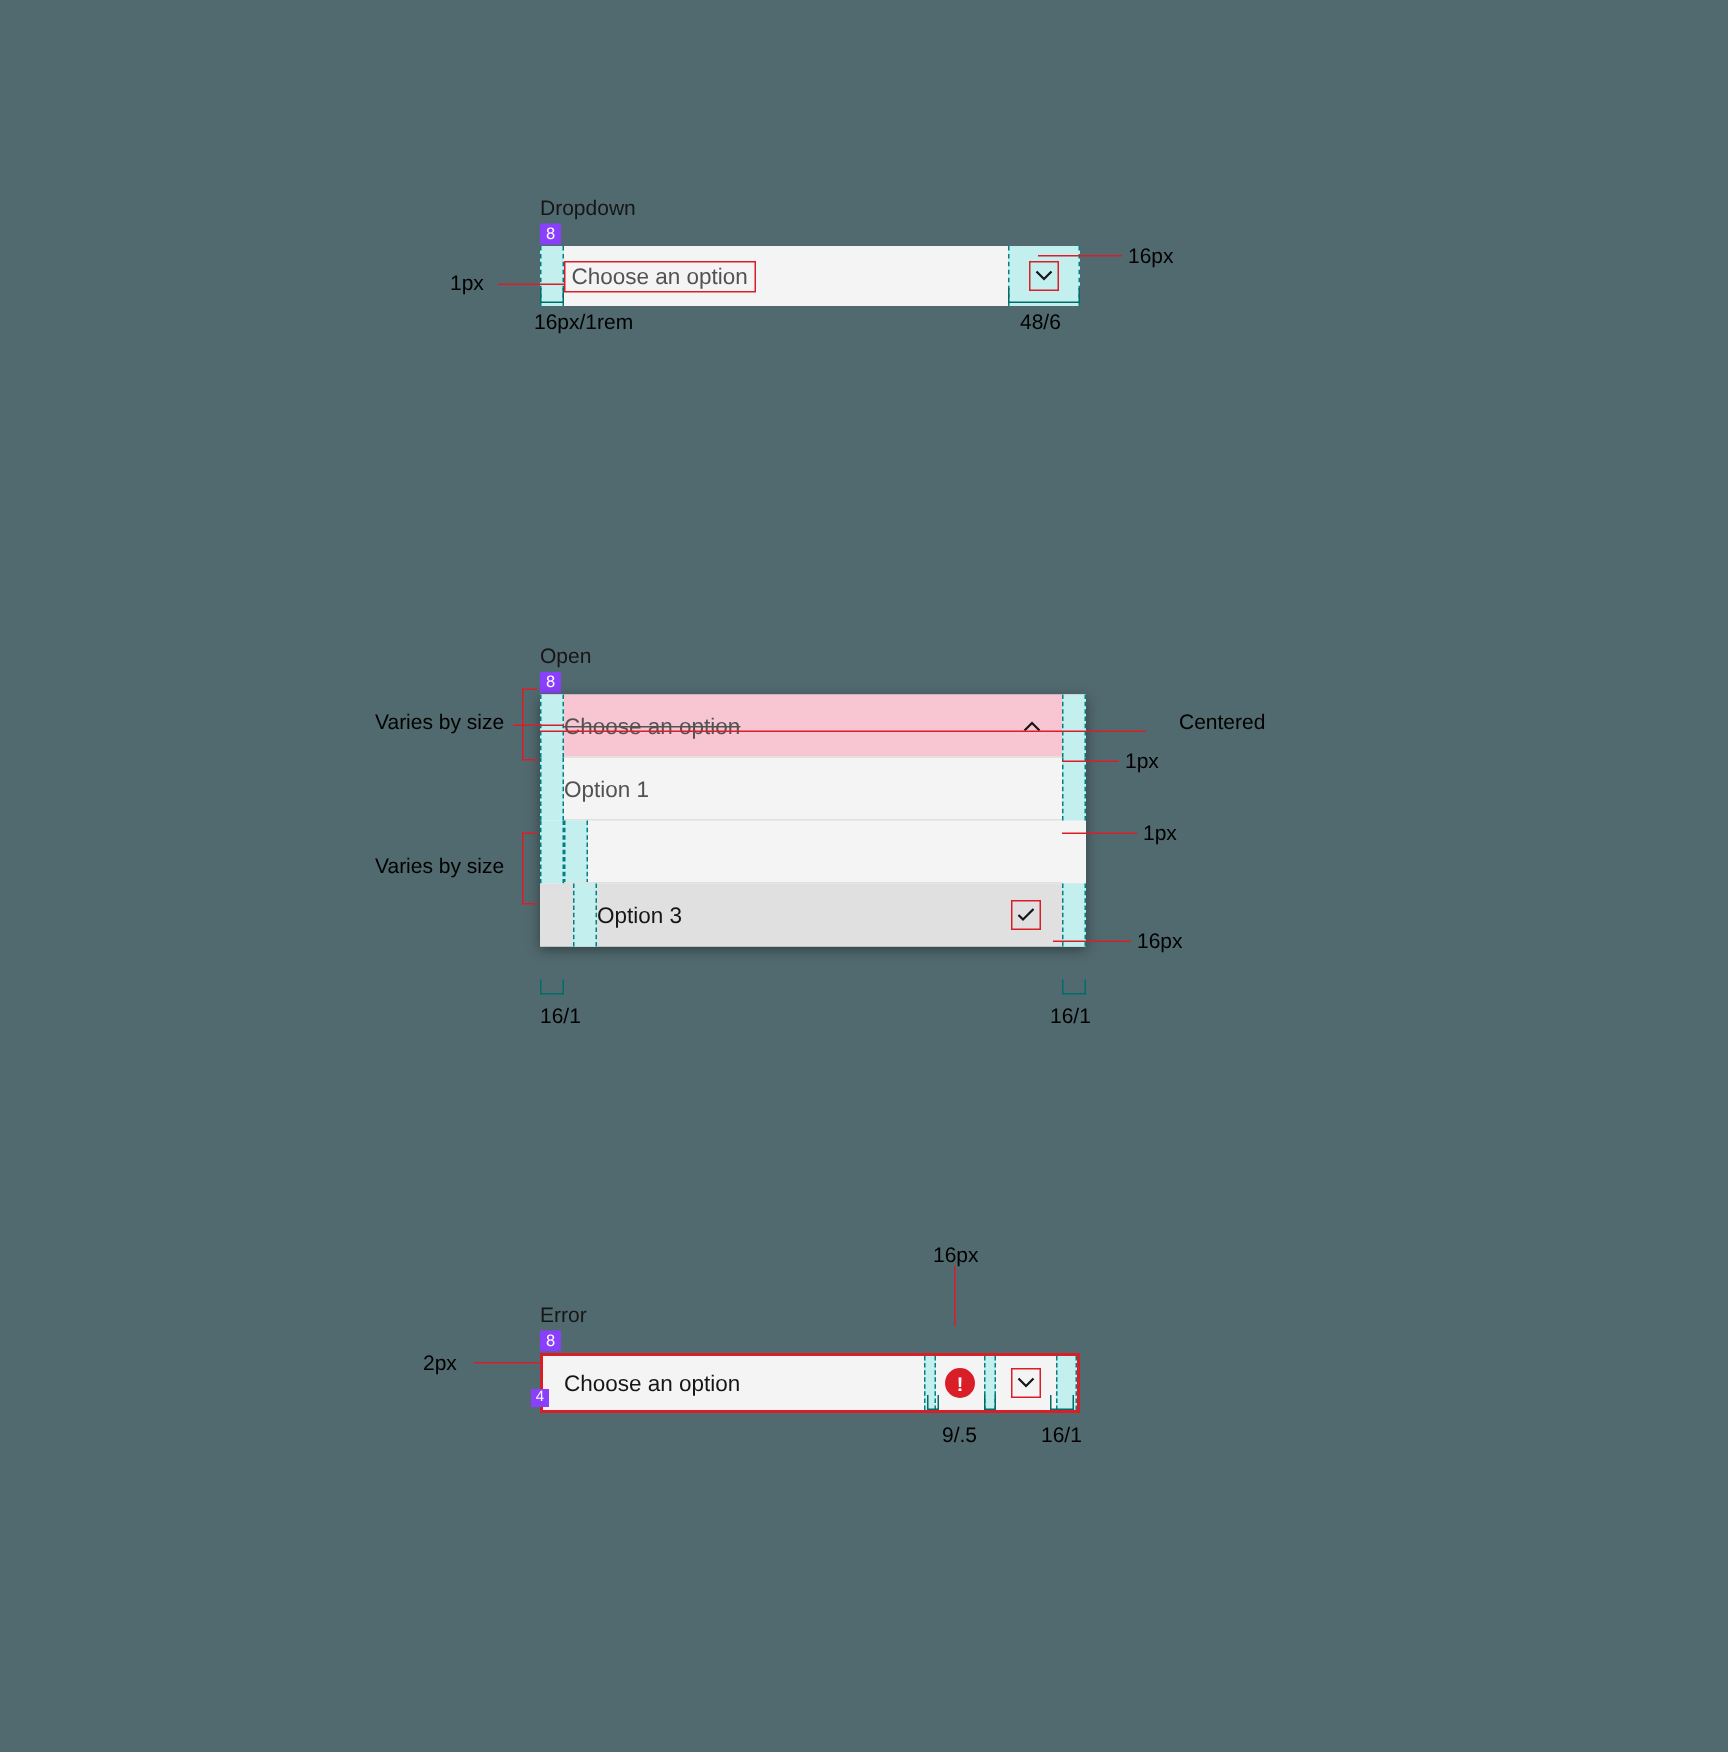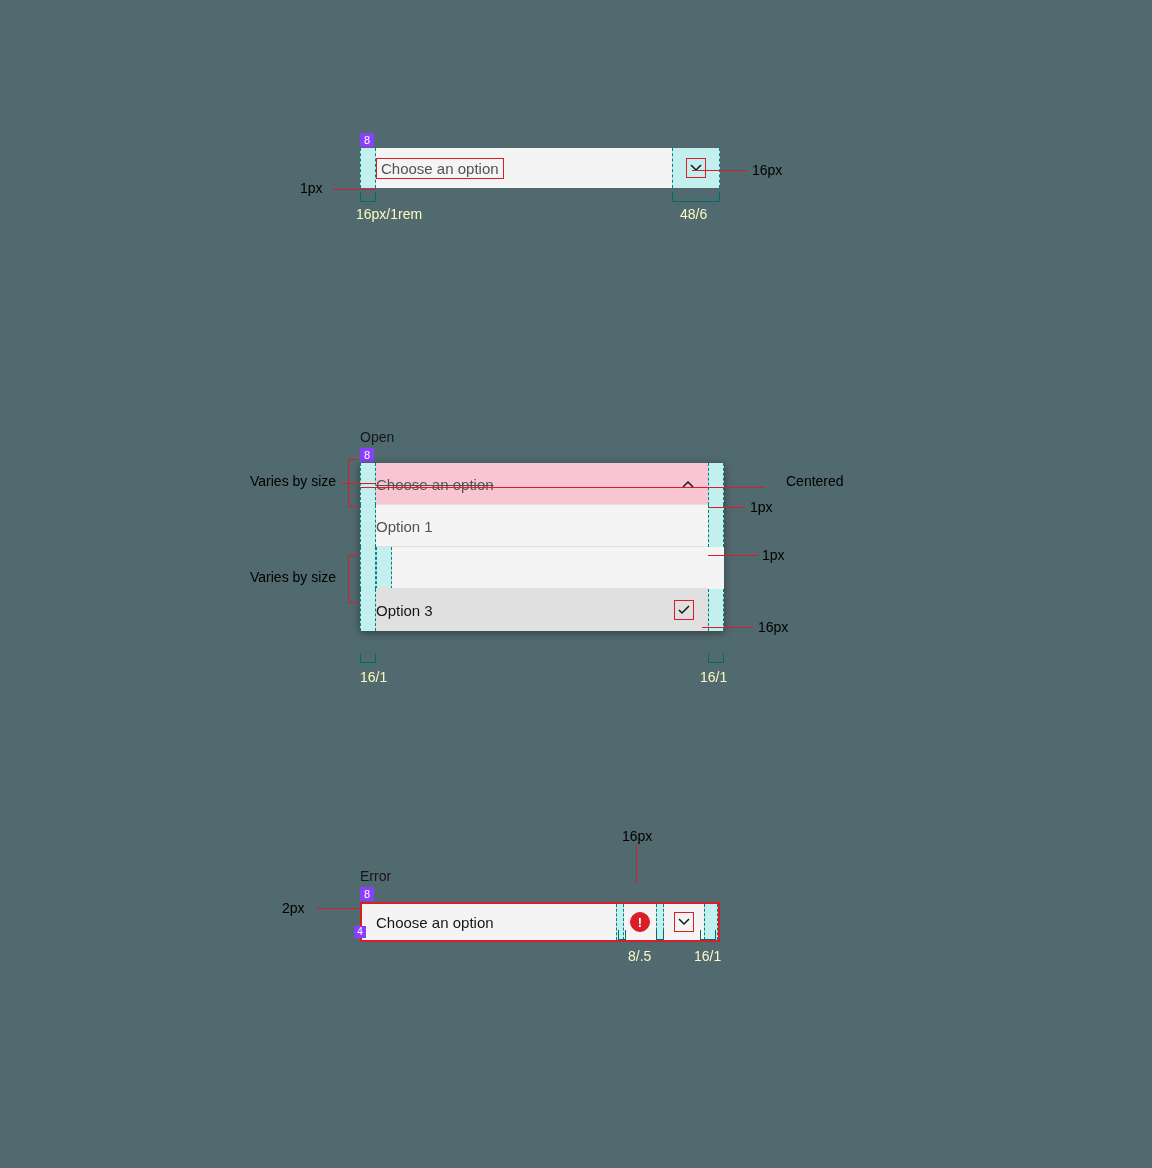--- a/index.html
+++ b/index.html
@@ -17,21 +17,21 @@
   background: #8a3ffc;
   color: #fff;
   font-size: 11px;
   width: 14px;
   height: 14px;
   text-align: center;
   line-height: 14px;
 }
 .teal-pad { background: #c3efef; border-left: 1px dashed #008080; border-right: 1px dashed #008080; }
 .anno-red { color: #000000; font-size: 14px; font-weight: 500; }
-.anno-teal { color: #fef9c3; font-size: 14px; }
+.anno-teal { color: #000000; font-size: 14px; }
 .hline-red { position: absolute; height: 1px; background: #da1e28; }
 .vline-red { position: absolute; width: 1px; background: #da1e28; }
 .bracket-h {
   position: absolute; height: 10px;
   border-left: 1px solid #006d68; border-right: 1px solid #006d68; border-bottom: 1px solid #006d68;
 }
 .bracket-v {
   position: absolute; width: 10px;
   border-top: 1px solid #da1e28; border-bottom: 1px solid #da1e28; border-left: 1px solid #da1e28;
 }
@@ -47,21 +47,21 @@
 
 
 #s2 { left: 360px; top: 385px; width: 364px; margin-top: 44px; }
 #s2 .menu { background: #f4f4f4; box-shadow: 0 2px 8px rgba(0,0,0,0.4); position: relative; }
 #s2 .row { display: flex; align-items: center; height: 42px; position: relative; }
 #s2 .row .pad { width: 16px; }
 #s2 .row .txt { flex: 1; font-size: 15px; color: #525252; }
 #s2 .sep { position: absolute; left: 16px; right: 16px; bottom: 0; height: 1px; background: #e0e0e0; }
 #s2 .header-row { background: #f8c5d2; }
 #s2 .header-row .txt { text-decoration: line-through; color: #525252; }
-#s2 .sel-row { background: #e0e0e0; }
+#s2 .sel-row { background: #e0e0e0; padding-left: 22px; }
 #s2 .check { border: 1px solid #da1e28; width: 20px; height: 20px; display: flex; align-items: center; justify-content: center; margin-right: 14px; }
 
 
 #s3 { left: 360px; top: 868px; width: 360px; }
 #s3 .field { display: flex; height: 40px; background: #f4f4f4; border: 2px solid #da1e28; align-items: center; position: relative; }
 #s3 .field .txt { flex: 1; padding-left: 14px; font-size: 15px; color: #161616; }
 #s3 .warn-wrap { width: 32px; display: flex; align-items: center; justify-content: center; }
 #s3 .warn { width: 20px; height: 20px; border-radius: 50%; background: #da1e28; border: 1px solid #da1e28; color: #fff; display: flex; align-items: center; justify-content: center; font-size: 13px; font-weight: bold; }
 #s3 .chev-wrap { width: 40px; display: flex; align-items: center; justify-content: center; }
 #s3 .chev { border: 1px solid #da1e28; width: 20px; height: 20px; display: flex; align-items: center; justify-content: center; }
@@ -71,20 +71,21 @@
   font-size: 10px; width: 12px; height: 12px; text-align: center; line-height: 12px;
   position: absolute; left: -6px; top: 58px;
 }
 
 svg { display: block; }
 </style>
 </head>
 <body>
 
 <div id="s1" class="spec">
+  <div class="label-text">Dropdown</div>
   <span class="badge-8">8</span>
   <div class="field">
     <div class="pad-l teal-pad"></div>
     <div class="center">
       <span class="textbox">Choose an option</span>
     </div>
     <div class="pad-r teal-pad">
       <span class="chev">
         <svg width="12" height="8" viewBox="0 0 12 8">
             <path d="M1 1l5 5 5-5" fill="none" stroke="#161616" stroke-width="1.5"></path>
@@ -202,17 +203,17 @@
 
   
   <div class="hline-red" style="left:-44px; top:40px; width:44px;"></div>
   <div class="anno-red" style="position:absolute; left:-78px; top:32px;">2px</div>
 
   <div class="vline-red" style="left:276px; top:-24px; height:40px;"></div>
   <div class="anno-red" style="position:absolute; left:262px; top:-40px;">16px</div>
 
   <div class="bracket-h" style="left:258px; top:62px; width:8px;"></div>
   <div class="bracket-h" style="left:296px; top:62px; width:8px;"></div>
-  <div class="anno-teal" style="position:absolute; left:268px; top:80px;">8/.5</div>
+  <div class="anno-teal" style="position:absolute; left:268px; top:80px;">9/.5</div>
 
   <div class="bracket-h" style="left:340px; top:62px; width:16px;"></div>
   <div class="anno-teal" style="position:absolute; left:334px; top:80px;">16/1</div>
 </div>
 
 </body></html>

